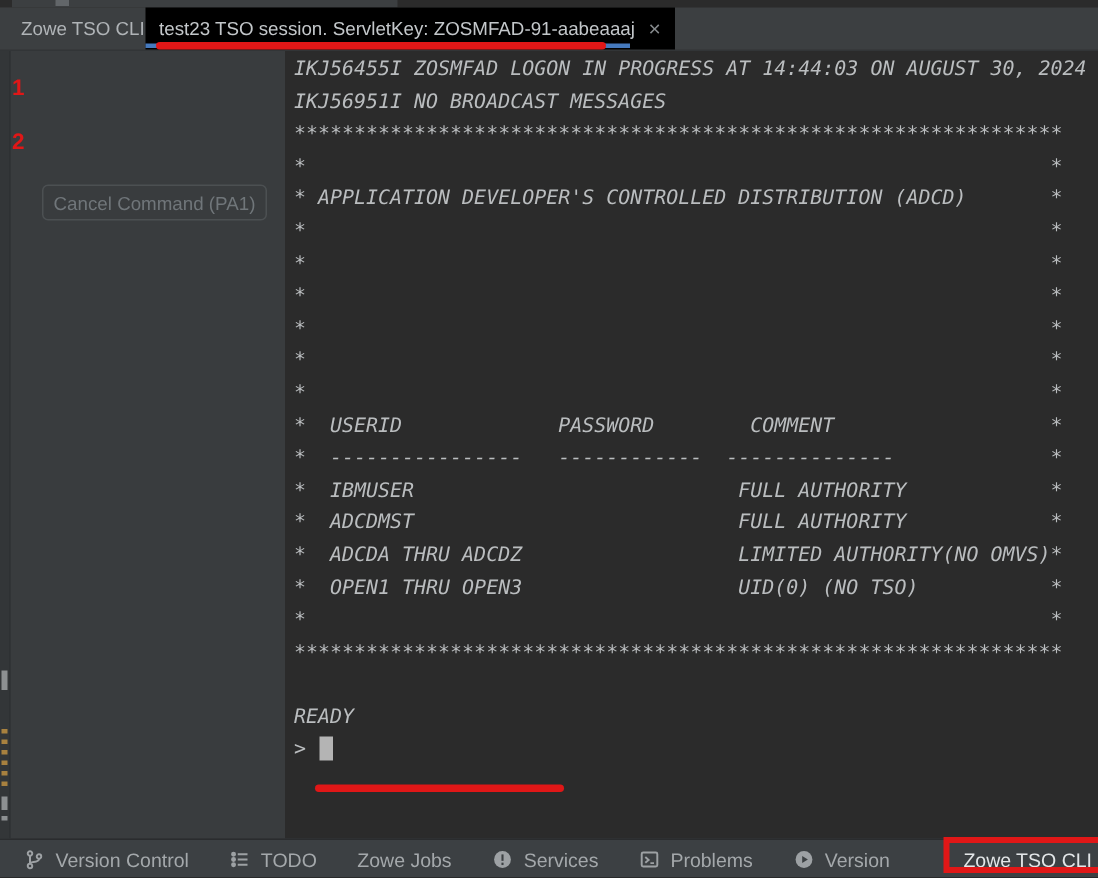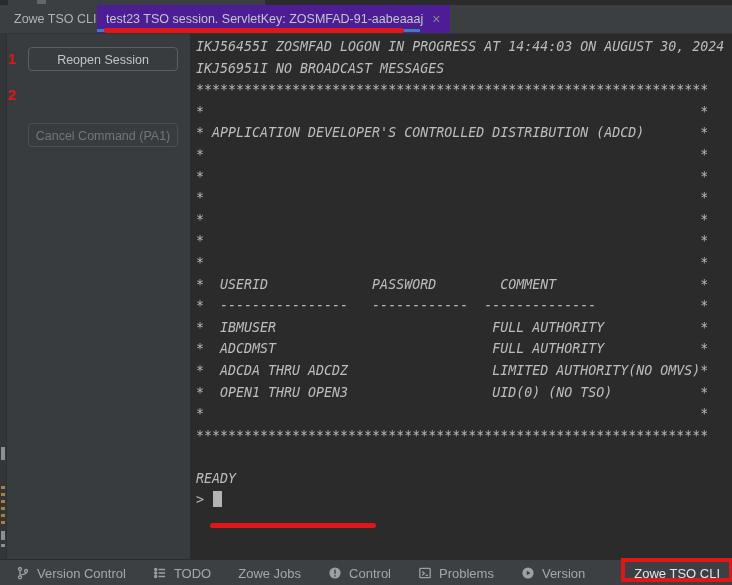--- a/index.html
+++ b/index.html
@@ -10,21 +10,21 @@
   }
   
   .top-sliver{position:relative;height:5px;background:#2b2b2b;}
   .sliver-left{position:absolute;left:0;top:0;width:265px;height:5px;background:#3c3f41;}
   .sliver-notch{position:absolute;left:0;top:0;width:8px;height:5px;background:#2b2b2b;}
   .sliver-icon{position:absolute;left:37px;top:0;width:9px;height:4px;background:#626669;}
   
   .header{position:relative;height:28px;background:#3c3f41;border-bottom:1px solid #323537;}
   .tool-label{position:absolute;left:14px;top:0;height:28px;line-height:28px;
     color:#b0b4b7;font-size:12.5px;}
-  .tab{position:absolute;left:97px;top:0;height:28px;background:#4c1d95;
+  .tab{position:absolute;left:97px;top:0;height:28px;background:#000000;
     display:flex;align-items:center;padding:0 10px 0 9px;gap:9px;cursor:default;}
   .tab-title{color:#c3c7ca;font-size:12.5px;white-space:nowrap;}
   .tab-close{color:#85898c;font-size:14px;line-height:14px;}
   .tab-indicator{position:absolute;left:97px;top:24px;width:323px;height:3px;background:#4579bd;}
   .annot-line{position:absolute;background:#e01717;border-radius:2.5px;z-index:3;}
   .tab-redline{left:104px;top:23px;width:300px;height:5px;}
   
   .main{display:flex;height:525px;}
   .sidebar{position:relative;width:190px;background:#393c3e;flex:0 0 auto;}
   .stripe{position:absolute;left:0;top:0;width:6px;height:100%;background:#333638;border-right:1px solid #2e3133;}
@@ -95,21 +95,20 @@
           <div class="mark m2"></div>
           <div class="mark m3"></div>
         <div class="mark m4"></div>
           <div class="mark m5"></div>
           <div class="mark m6"></div>
         <div class="mark m7"></div>
           <div class="mark m8"></div>
           <div class="mark m9"></div>
       </div>
       <span class="annot-num n1">1</span>
-      <button class="side-btn btn-reopen">Reopen Session</button>
       <span class="annot-num n2">2</span>
       <button class="side-btn btn-cancel disabled">Cancel Command (PA1)</button>
     </div>
 
     <div class="terminal">
       <pre><span>IKJ56455I ZOSMFAD LOGON IN PROGRESS AT 14:44:03 ON AUGUST 30, 2024
 IKJ56951I NO BROADCAST MESSAGES
 ****************************************************************
 *                                                              *
 * APPLICATION DEVELOPER'S CONTROLLED DISTRIBUTION (ADCD)       *
@@ -161,21 +160,21 @@
       <span>Zowe Jobs</span>
     </div>
     <div class="sb-item">
       <span class="sb-icon">
         <svg width="14" height="14" viewBox="0 0 14 14">
           <circle cx="7" cy="7" r="5.6" fill="#9da1a4"></circle>
           <rect x="6.3" y="3.6" width="1.4" height="4.3" fill="#3c4043"></rect>
           <rect x="6.3" y="9.1" width="1.4" height="1.6" fill="#3c4043"></rect>
         </svg>
       </span>
-      <span>Control</span>
+      <span>Services</span>
     </div>
     <div class="sb-item">
       <span class="sb-icon">
         <svg width="14" height="14" viewBox="0 0 14 14" fill="none" stroke="#9da1a4" stroke-width="1.3">
           <rect x="1.8" y="2.3" width="10.4" height="9.4" rx="1"></rect>
           <path d="M4.2 5.4 l2.2 1.9 -2.2 1.9 M7.6 9.4 H10"></path>
         </svg>
       </span>
       <span>Problems</span>
     </div>

